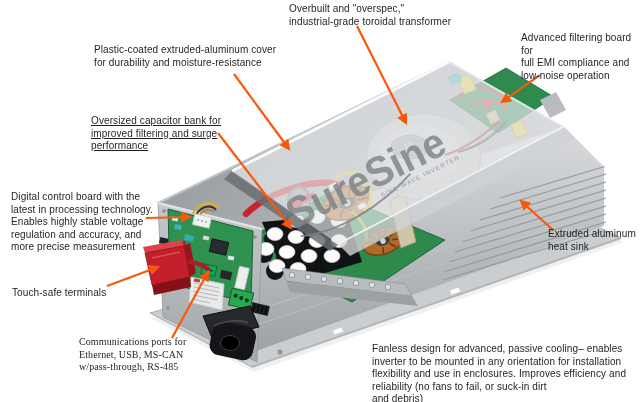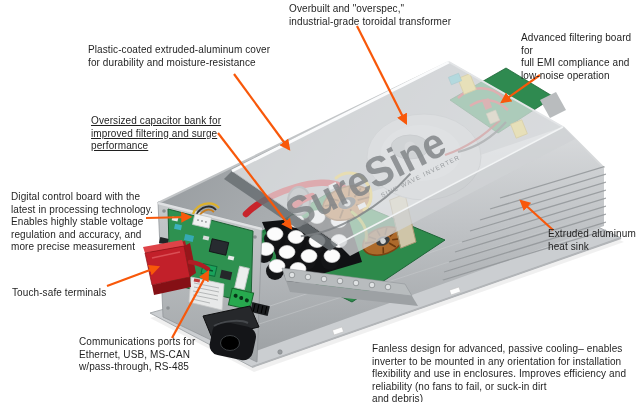--- a/index.html
+++ b/index.html
@@ -12,26 +12,26 @@
   }
   #scene{position:absolute;left:0;top:0;}
   .callout{
     position:absolute;
     font:10px/12.5px "Liberation Sans",sans-serif;
     color:#1f1f1f;
     white-space:pre-line;
     letter-spacing:0.1px;
   }
   .c1{left:289px;top:3px;width:200px;}
-  .c2{left:88px;top:44px;width:240px;}
+  .c2{left:94px;top:44px;width:240px;}
   .c3{left:521px;top:32px;width:125px;}
   .c4{left:91px;top:115px;width:170px;text-decoration:underline;}
   .c5{left:11px;top:191px;width:180px;}
   .c6{left:12px;top:287px;width:140px;}
-  .c7{left:79px;top:336px;width:160px;}
+  .c7{left:79px;top:336px;width:160px;font-family:Liberation Serif, serif;}
   .c8{left:500px;top:228px;width:110px;margin-left:48px;}
   .c9{left:372px;top:343px;width:268px;}
 </style>
 </head>
 <body>
 
 <div id="figure">
 
 <svg id="scene" width="644" height="402" viewBox="0 0 644 402">
   <defs>

